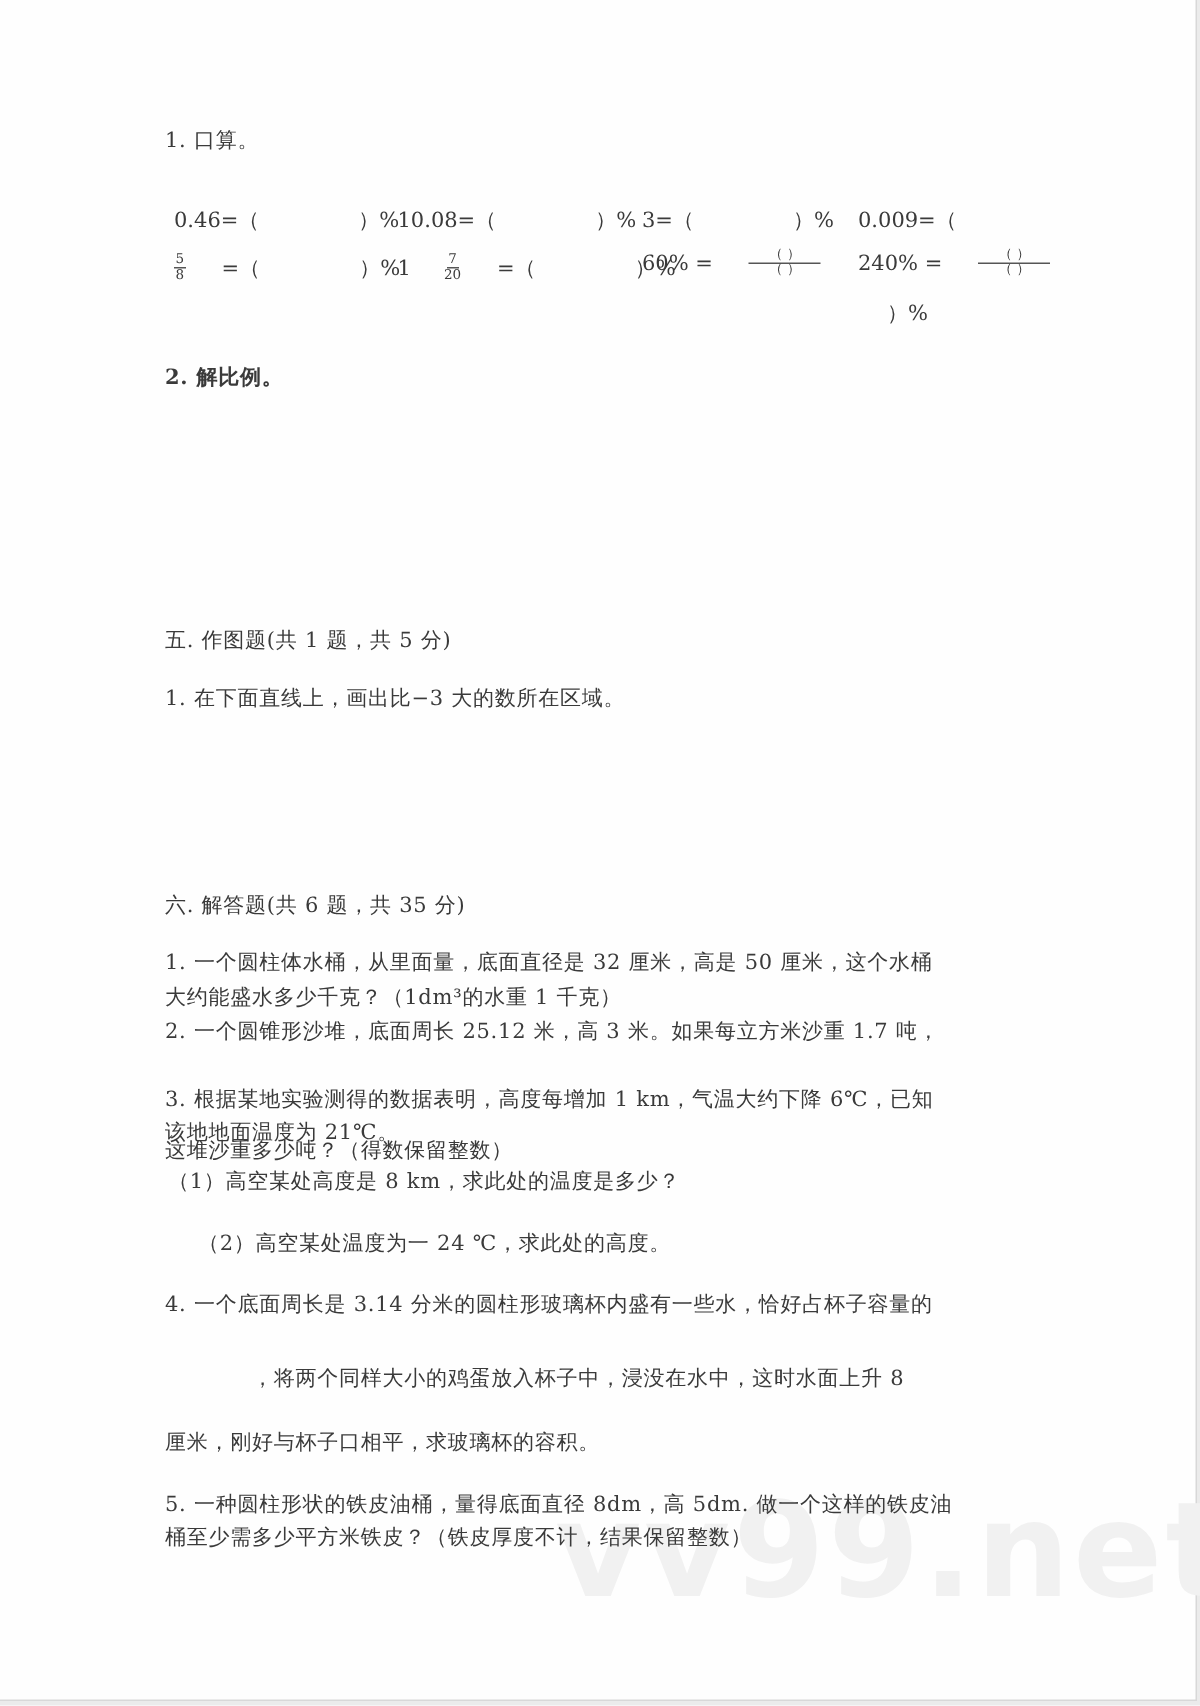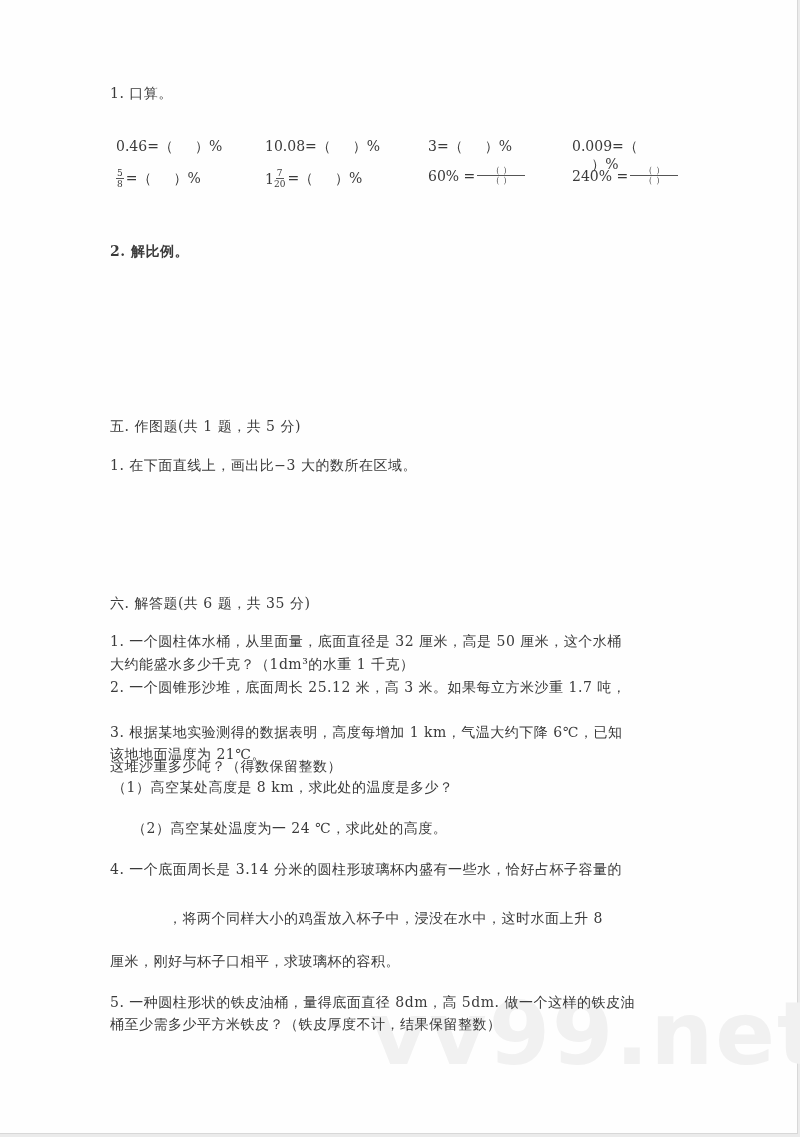--- a/index.html
+++ b/index.html
@@ -12,21 +12,21 @@
     .page {
       position: absolute; left: 0; top: 0; width: 797px; height: 1133px;
       background: #fefefe; border-right: 1px solid #d8d8d8; border-bottom: 1px solid #d8d8d8;
     }
     .line {
       position: absolute; left: 110px; font-size: 14px; white-space: nowrap;
       letter-spacing: 0.5px; color: #3a3a3a;
     }
     .calc {
       position: absolute; font-size: 14px; white-space: nowrap; color: #3a3a3a;
-      display: flex; align-items: center;
+      display: flex; align-items: center; gap: 22px;
     }
     .frac {
       display: inline-flex; flex-direction: column; align-items: center;
       font-size: 9px; line-height: 10px; margin-right: 2px;
     }
     .frac .num { border-bottom: 1px solid #555; padding: 0 1px; }
     .blank-frac {
       display: inline-flex; flex-direction: column; align-items: center;
       font-size: 9px; line-height: 9px; margin-left: 2px;
     }

